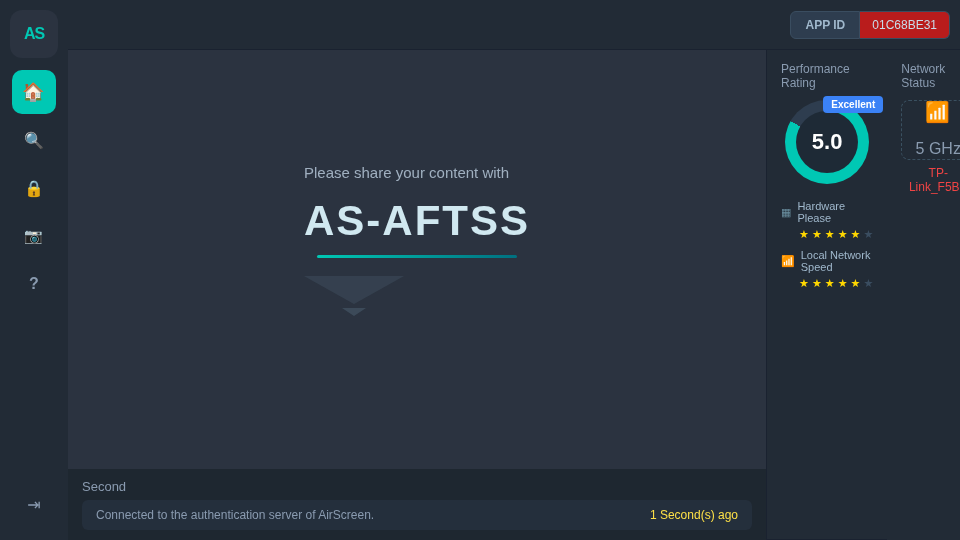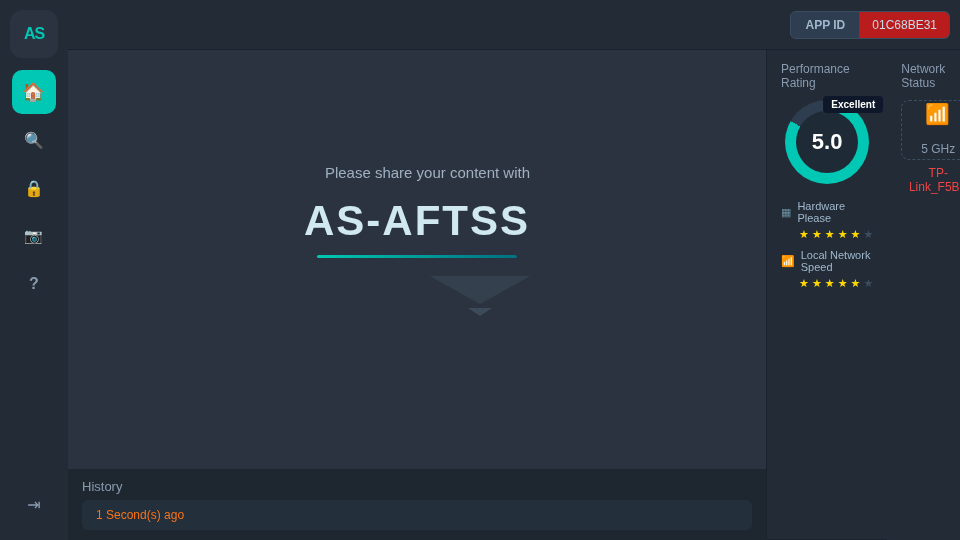--- a/index.html
+++ b/index.html
@@ -131,21 +131,21 @@
       padding: 8px 14px;
       display: flex;
       justify-content: space-between;
       align-items: center;
     }
     .history-msg {
       color: #8a9bb0;
       font-size: 12px;
     }
     .history-time {
-      color: #f97316;
+      color: #fde047;
       font-size: 12px;
     }
 
     
     .right-panel {
       width: 194px;
       background: #222b36;
       display: flex;
       flex-direction: row;
       flex-shrink: 0;
@@ -209,21 +209,21 @@
     }
     .gauge-value {
       color: #fff;
       font-size: 22px;
       font-weight: 700;
     }
     .excellent-badge {
       position: absolute;
       top: -4px;
       right: -10px;
-      background: #0f172a;
+      background: #3b82f6;
       color: #fff;
       font-size: 10px;
       font-weight: 600;
       padding: 3px 8px;
       border-radius: 4px;
     }
 
     .perf-row {
       display: flex;
       flex-direction: column;
@@ -269,21 +269,21 @@
       justify-content: center;
       margin: 0 auto 6px auto;
     }
     .wifi-icon {
       font-size: 20px;
       color: #00c8b4;
       line-height: 1;
     }
     .freq-label {
       color: #8a9bb0;
-      font-size: 12px;
+      font-size: 16px;
       margin-top: 18px;
     }
     .network-name {
       text-align: center;
       color: #ef4444;
       font-size: 12px;
       margin-top: 4px;
     }
   </style>
 </head>
@@ -322,33 +322,34 @@
     <div style="height:50px; background:#222b36; border-bottom:1px solid #1a2230; display:flex; align-items:center; justify-content:flex-end; padding-right:10px; flex-shrink:0;">
       <div style="display:flex; align-items:center;">
         <div class="app-id-btn">APP ID</div>
         <div class="app-id-value">01C68BE31</div>
       </div>
     </div>
 
     <div style="flex:1; display:flex;">
 
       <div class="main-content" style="flex:1; position:relative;">
-        <div style="display:flex; flex-direction:column; align-items:flex-end; margin-top:-30px;">
+        <div style="display:flex; flex-direction:column; align-items:flex-start; margin-top:-30px;">
           <span class="share-text">Please share your content with</span>
           <span class="device-name">AS-AFTSS</span>
           <div class="underline-bar"></div>
           <div class="arrow-down">
             <div class="triangle"></div>
             <div class="triangle-small"></div>
           </div>
         </div>
 
         <div class="history-bar">
-          <div class="history-title">History</div>
+          <div class="history-title">Second</div>
           <div class="history-row">
+            <span class="history-msg">Connected to the authentication server of AirScreen.</span>
             <span class="history-time">1 Second(s) ago</span>
           </div>
         </div>
       </div>
 
       <div class="right-panel">
 
         <div class="perf-section">
           <div class="section-title">Performance Rating</div>
 

